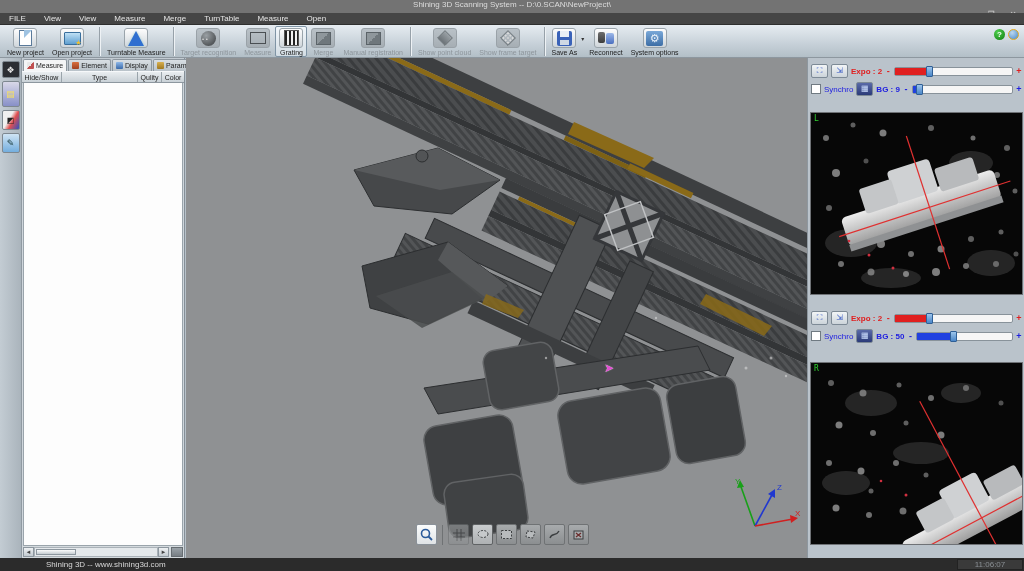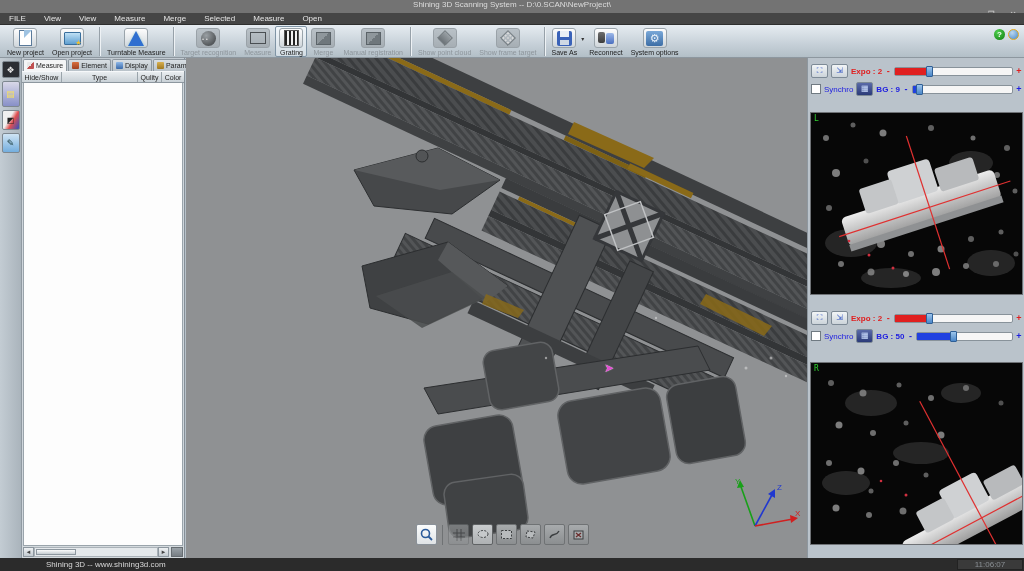--- a/index.html
+++ b/index.html
@@ -170,21 +170,21 @@
     <div class="win-btn">✕</div>
   </div>
 </div>
 
 <div id="menubar">
   <span class="menu-item">FILE</span>
   <span class="menu-item">View</span>
   <span class="menu-item">View</span>
   <span class="menu-item">Measure</span>
   <span class="menu-item">Merge</span>
-  <span class="menu-item">Selected</span>
+  <span class="menu-item">TurnTable</span>
   <span class="menu-item">Measure</span>
   <span class="menu-item">Open</span>
 </div>
 
 <div id="toolbar">
   <div class="tb-btn">
     <div class="tb-ico">
         <span class="i-page"></span>
       </div>
     <span class="tb-lbl">New project</span>

